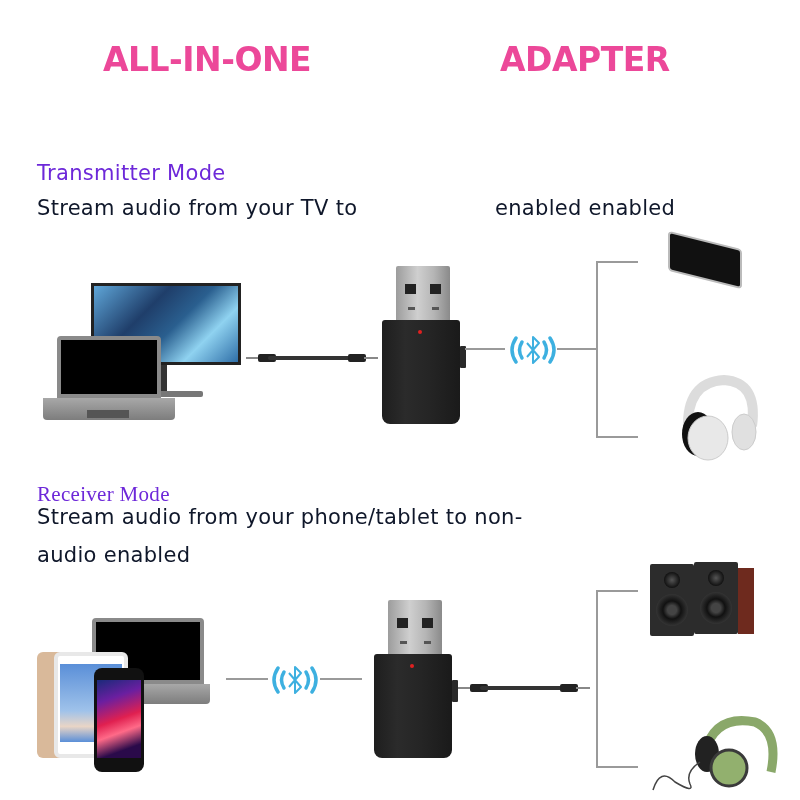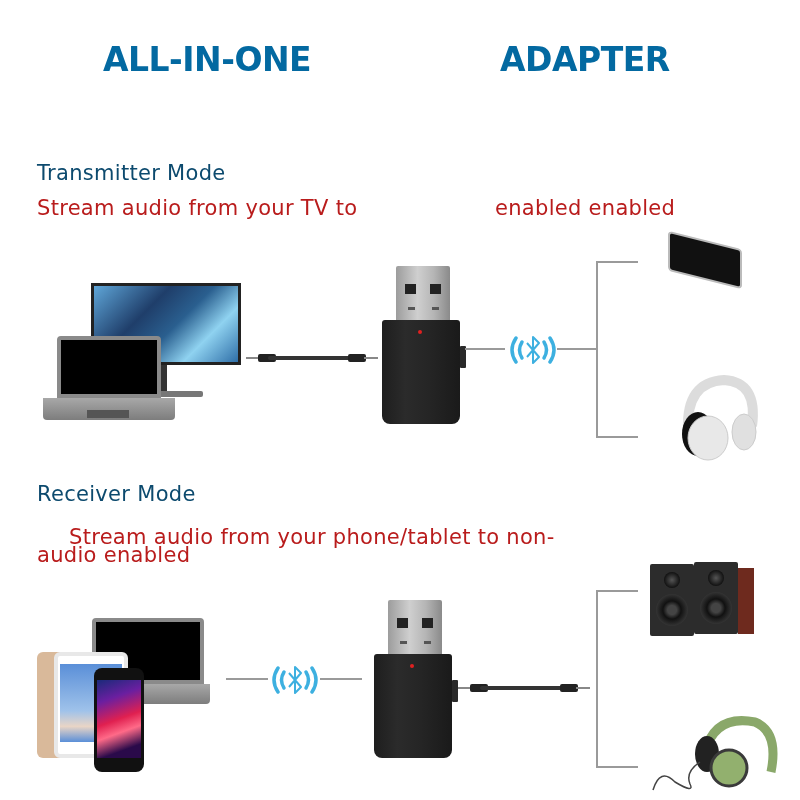--- a/index.html
+++ b/index.html
@@ -1,20 +1,20 @@
 <!DOCTYPE html>
 <html><head>
 <meta charset="utf-8">
 <style>
   html,body{margin:0;padding:0;background:#fff;}
   body{width:800px;height:800px;position:relative;overflow:hidden;font-family:"DejaVu Sans",sans-serif;color:#1a1a1a;}
   .abs{position:absolute;}
-  .title{font-family:"DejaVu Sans",sans-serif;font-weight:bold;font-size:33px;letter-spacing:-0.5px;color:#0369a1;top:40px;}
-  .mode{font-size:21px;color:#0c4a6e;letter-spacing:0.3px;}
-  .desc{font-size:21px;color:#b91c1c;letter-spacing:0.3px;line-height:26px;}
+  .title{font-family:"DejaVu Sans",sans-serif;font-weight:bold;font-size:33px;letter-spacing:-0.5px;color:#ec4899;top:40px;}
+  .mode{font-size:21px;color:#6d28d9;letter-spacing:0.3px;}
+  .desc{font-size:21px;color:#0f172a;letter-spacing:0.3px;line-height:26px;}
   .line{background:#9a9a9a;}
   
   .dongle{width:86px;height:160px;}
   .usb{position:absolute;left:14px;top:0;width:54px;height:56px;background:linear-gradient(90deg,#9c9c9c,#cfcfcf 40%,#b5b5b5 70%,#8a8a8a);border-radius:2px;}
   .usb .hole{position:absolute;width:11px;height:10px;background:#222;top:18px;}
   .usb .slot{position:absolute;width:7px;height:3px;background:#555;top:41px;}
   .body{position:absolute;left:0;top:54px;width:78px;height:104px;background:linear-gradient(90deg,#1e1e1e,#2b2b2b 30%,#252525 60%,#1a1a1a);border-radius:3px 3px 8px 8px;}
   .led{position:absolute;width:4px;height:4px;border-radius:50%;background:#e02020;left:36px;top:10px;}
   .side{position:absolute;right:-6px;top:26px;width:6px;height:22px;background:#2a2a2a;border-radius:1px;}
   
@@ -104,22 +104,22 @@
 
 <div class="abs headphone-white" style="left:672px;top:372px;">
   <svg width="90" height="90" viewBox="0 0 90 90">
     <path d="M16 58 Q14 10 52 8 Q86 10 80 54" fill="none" stroke="#dcdcdc" stroke-width="10"></path>
     <ellipse cx="26" cy="62" rx="16" ry="22" fill="#111"></ellipse>
     <ellipse cx="36" cy="66" rx="20" ry="22" fill="#e8e8e8" stroke="#ccc"></ellipse>
     <ellipse cx="72" cy="60" rx="12" ry="18" fill="#e0e0e0" stroke="#ccc"></ellipse>
   </svg>
 </div>
 
-<div class="abs mode" style="left:37px;top:482px;">Receiver Mode</div>
-<div class="abs desc" style="left:37px;top:524px;margin-left:32px;">Stream audio from your phone/tablet to non-</div>
+<div class="abs mode" style="left:37px;top:482px;font-family:Liberation Serif, serif;">Receiver Mode</div>
+<div class="abs desc" style="left:37px;top:504px;">Stream audio from your phone/tablet to non-</div>
 <div class="abs desc" style="left:37px;top:542px;">audio enabled</div>
 
 <div class="abs" style="left:92px;top:618px;width:115px;height:95px;">
   <div class="abs laptop-screen" style="left:0;top:0;width:112px;height:66px;"></div>
   <div class="abs laptop-base" style="left:-4px;top:66px;width:122px;height:20px;"></div>
 </div>
 
 <div class="abs tablet-gold" style="left:37px;top:652px;width:30px;height:106px;"></div>
 <div class="abs tablet" style="left:54px;top:652px;width:74px;height:106px;">
   <div class="abs" style="left:2px;top:8px;right:2px;bottom:12px;background:linear-gradient(#5a8fd8,#9fc2ea 60%,#e9d5c6 80%,#5a8fd8);"></div>

